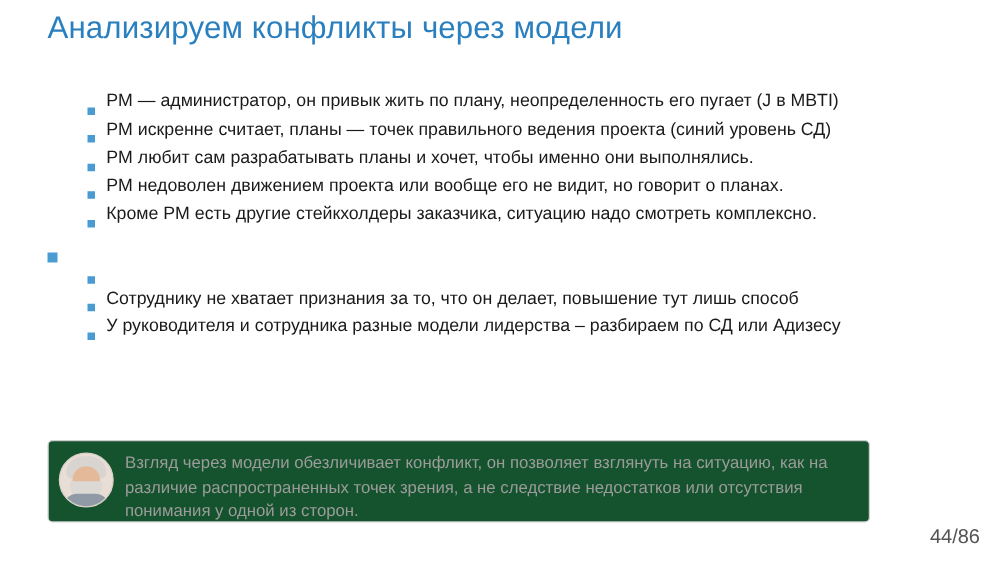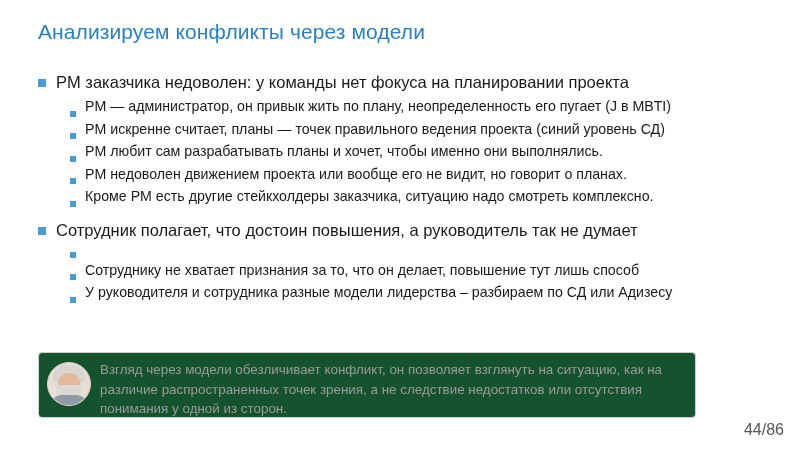--- a/index.html
+++ b/index.html
@@ -16,22 +16,22 @@
   }
   .slide {
     position: relative;
     width: 800px;
     height: 450px;
     box-sizing: border-box;
   }
   .title {
     position: absolute;
     left: 38px;
-    top: 20px;
-    font-size: 21px;
+    top: 8px;
+    font-size: 25px;
     color: #2a7fbf;
     font-weight: normal;
     letter-spacing: 0.1px;
     white-space: nowrap;
   }
   .content {
     position: absolute;
     left: 38px;
     top: 72px;
     width: 740px;
@@ -156,50 +156,45 @@
 </style>
 </head>
 <body>
 
 <div class="slide">
 
   <div class="title">Анализируем конфликты через модели</div>
 
   <div class="content">
 
+    <div class="l2">
+      <span class="bul"></span>
+      <span class="txt">PM — администратор, он привык жить по плану, неопределенность его пугает (J в MBTI)</span>
+    </div>
+    <div class="l2">
+      <span class="bul"></span>
+      <span class="txt">PM искренне считает, планы — точек правильного ведения проекта (синий уровень СД)</span>
+    </div>
+    <div class="l2">
+      <span class="bul"></span>
+      <span class="txt">PM любит сам разрабатывать планы и хочет, чтобы именно они выполнялись.</span>
+    </div>
+    <div class="l2">
+      <span class="bul"></span>
+      <span class="txt">PM недоволен движением проекта или вообще его не видит, но говорит о планах.</span>
+    </div>
+    <div class="l2">
+      <span class="bul"></span>
+      <span class="txt">Кроме PM есть другие стейкхолдеры заказчика, ситуацию надо смотреть комплексно.</span>
+    </div>
+
+    <div class="group-gap"></div>
+
     <div class="l1">
       <span class="bul"></span>
-      <span class="txt">PM заказчика недоволен: у команды нет фокуса на планировании проекта</span>
-    </div>
-    <div class="l2">
-      <span class="bul"></span>
-      <span class="txt">PM — администратор, он привык жить по плану, неопределенность его пугает (J в MBTI)</span>
-    </div>
-    <div class="l2">
-      <span class="bul"></span>
-      <span class="txt">PM искренне считает, планы — точек правильного ведения проекта (синий уровень СД)</span>
-    </div>
-    <div class="l2">
-      <span class="bul"></span>
-      <span class="txt">PM любит сам разрабатывать планы и хочет, чтобы именно они выполнялись.</span>
-    </div>
-    <div class="l2">
-      <span class="bul"></span>
-      <span class="txt">PM недоволен движением проекта или вообще его не видит, но говорит о планах.</span>
-    </div>
-    <div class="l2">
-      <span class="bul"></span>
-      <span class="txt">Кроме PM есть другие стейкхолдеры заказчика, ситуацию надо смотреть комплексно.</span>
-    </div>
-
-    <div class="group-gap"></div>
-
-    <div class="l1">
-      <span class="bul"></span>
-      <span class="txt">Сотрудник полагает, что достоин повышения, а руководитель так не думает</span>
     </div>
     <div class="l2">
       <span class="bul"></span>
     </div>
     <div class="l2">
       <span class="bul"></span>
       <span class="txt">Сотруднику не хватает признания за то, что он делает, повышение тут лишь способ</span>
     </div>
     <div class="l2">
       <span class="bul"></span>

